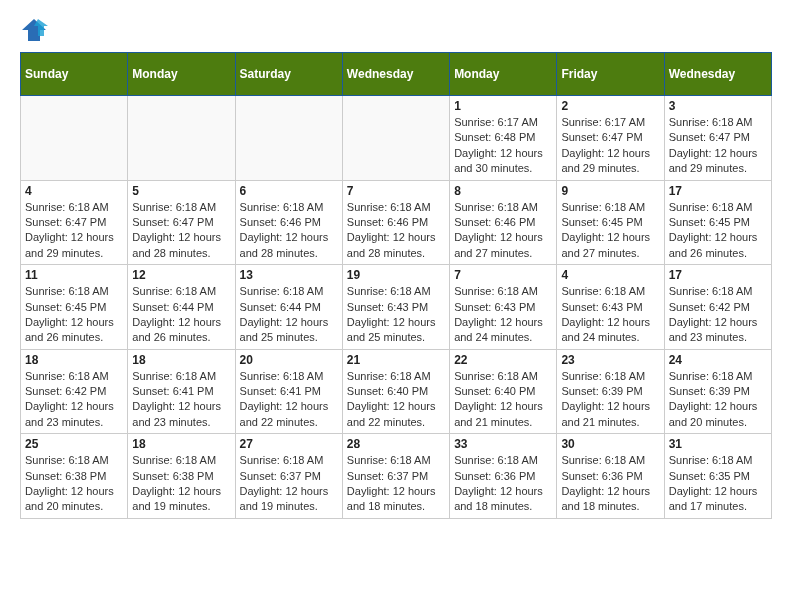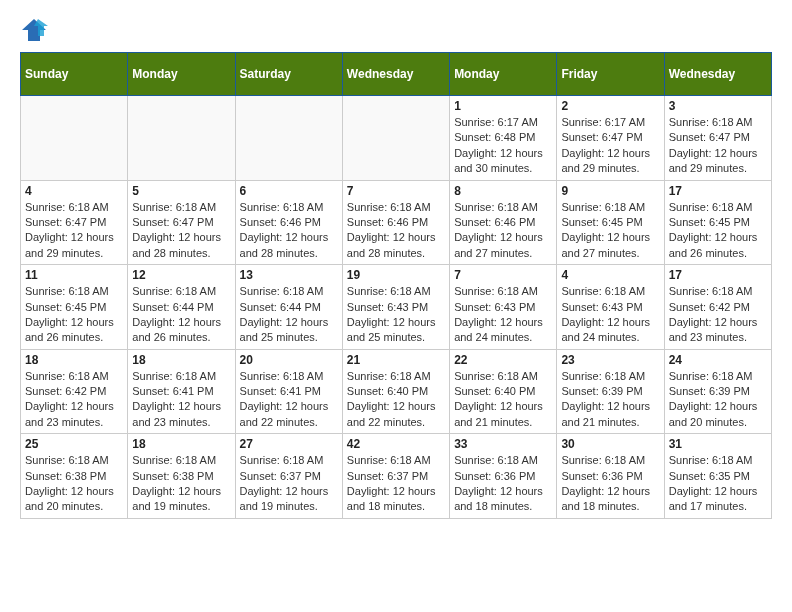--- a/index.html
+++ b/index.html
@@ -327,21 +327,21 @@
 and 19 minutes.</div>
           </td>
           <td>
             <span class="day-num">27</span>
             <div class="day-info" style="white-space: pre-line;">Sunrise: 6:18 AM
 Sunset: 6:37 PM
 Daylight: 12 hours
 and 19 minutes.</div>
           </td>
           <td>
-            <span class="day-num">42</span>
+            <span class="day-num">28</span>
             <div class="day-info" style="white-space: pre-line;">Sunrise: 6:18 AM
 Sunset: 6:37 PM
 Daylight: 12 hours
 and 18 minutes.</div>
           </td>
           <td>
             <span class="day-num">33</span>
             <div class="day-info" style="white-space: pre-line;">Sunrise: 6:18 AM
 Sunset: 6:36 PM
 Daylight: 12 hours

